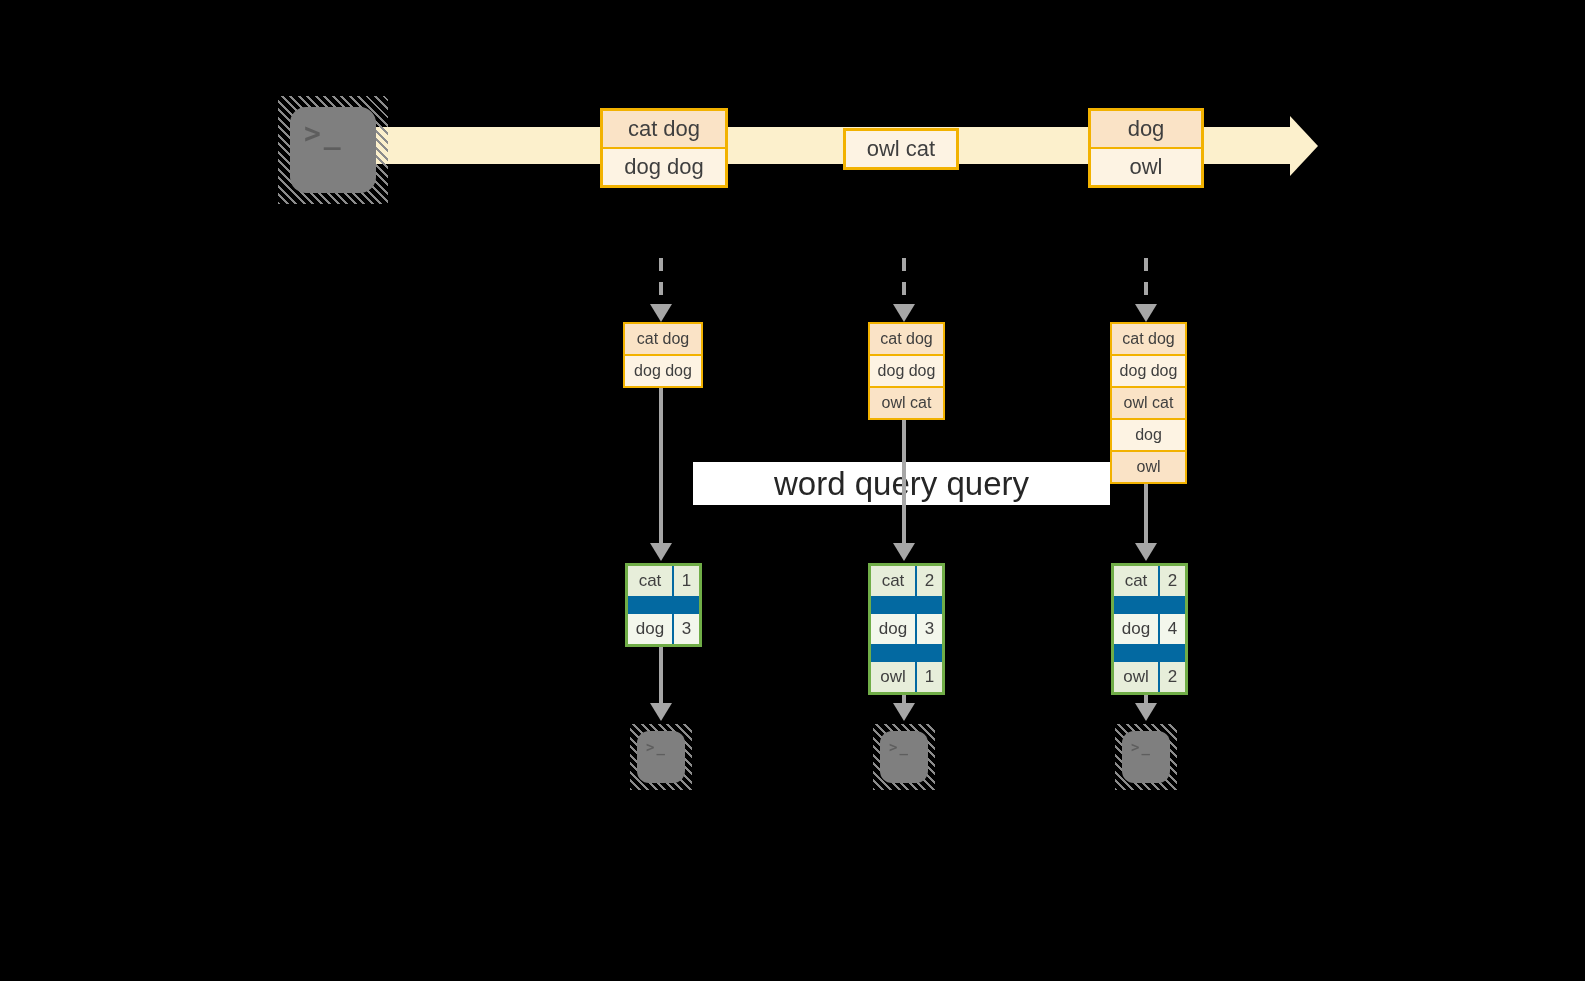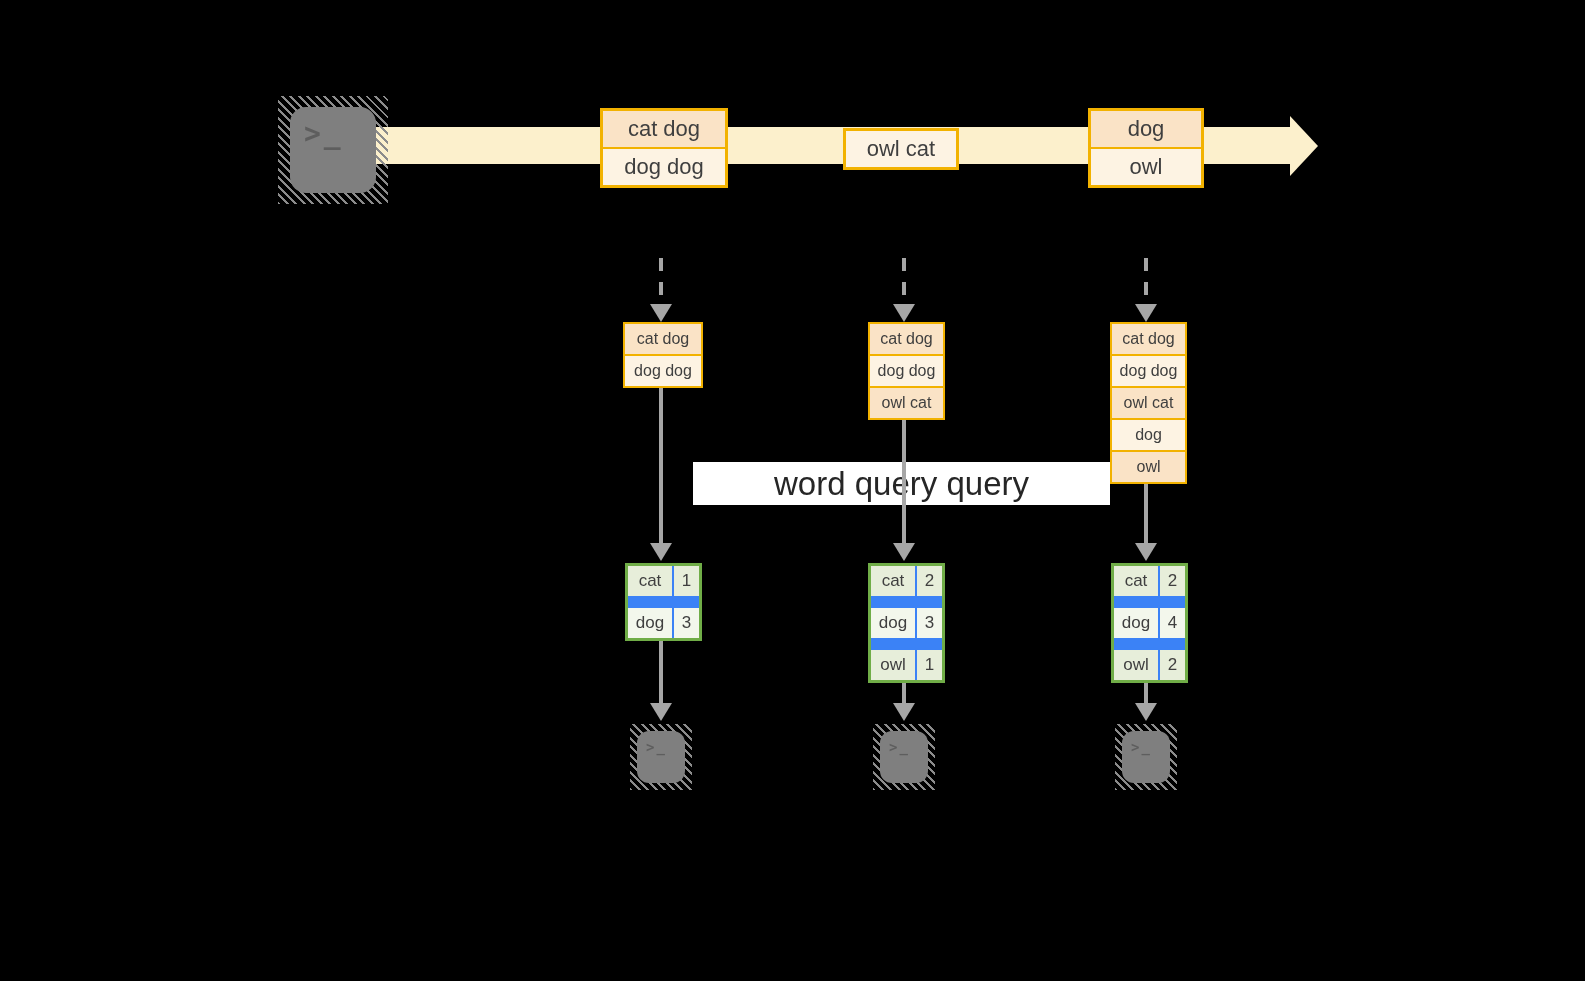--- a/index.html
+++ b/index.html
@@ -57,22 +57,22 @@
     position:absolute;width:0;height:0;z-index:2;
     border-left:11px solid transparent;border-right:11px solid transparent;border-top:18px solid #A6A6A6;
   }
   
   .query-band{
     position:absolute;left:693px;top:462px;width:417px;height:43px;background:#fff;z-index:1;
     text-align:center;line-height:43px;font-size:33px;font-weight:300;color:#262626;
   }
   
   .gtable{
-    position:absolute;z-index:3;display:flex;flex-direction:column;gap:12px;
-    background:#3b82f6;border:3px solid #70AD47;
+    position:absolute;z-index:3;display:flex;flex-direction:column;gap:18px;
+    background:#0369a1;border:3px solid #70AD47;
   }
   .gtable .trow{display:flex;gap:2px;height:30px;}
   .gtable .w{width:44px;line-height:30px;text-align:center;font-size:17px;}
   .gtable .c{width:25px;line-height:30px;text-align:center;font-size:17px;}
   .gtable .trow:nth-child(odd) span{background:#E7EEDA;}
   .gtable .trow:nth-child(even) span{background:#F3F7EC;}
 </style>
 </head>
 <body>
 

